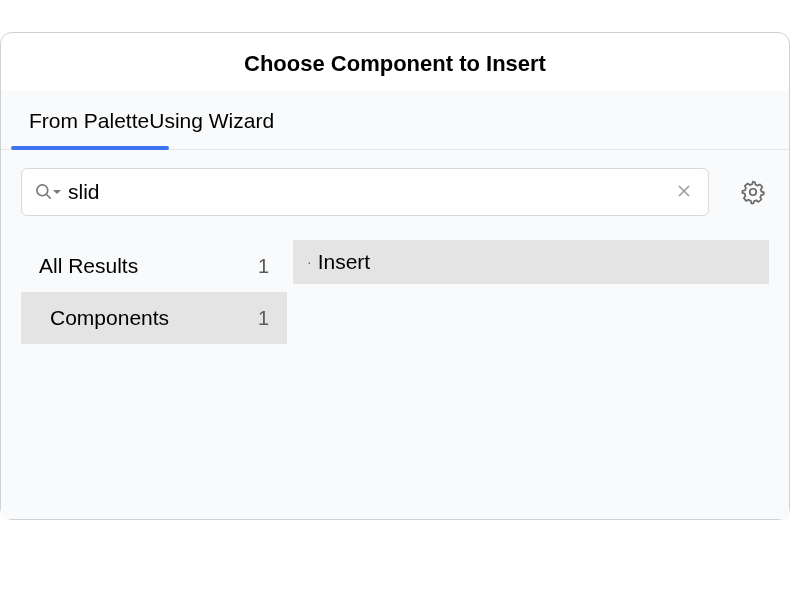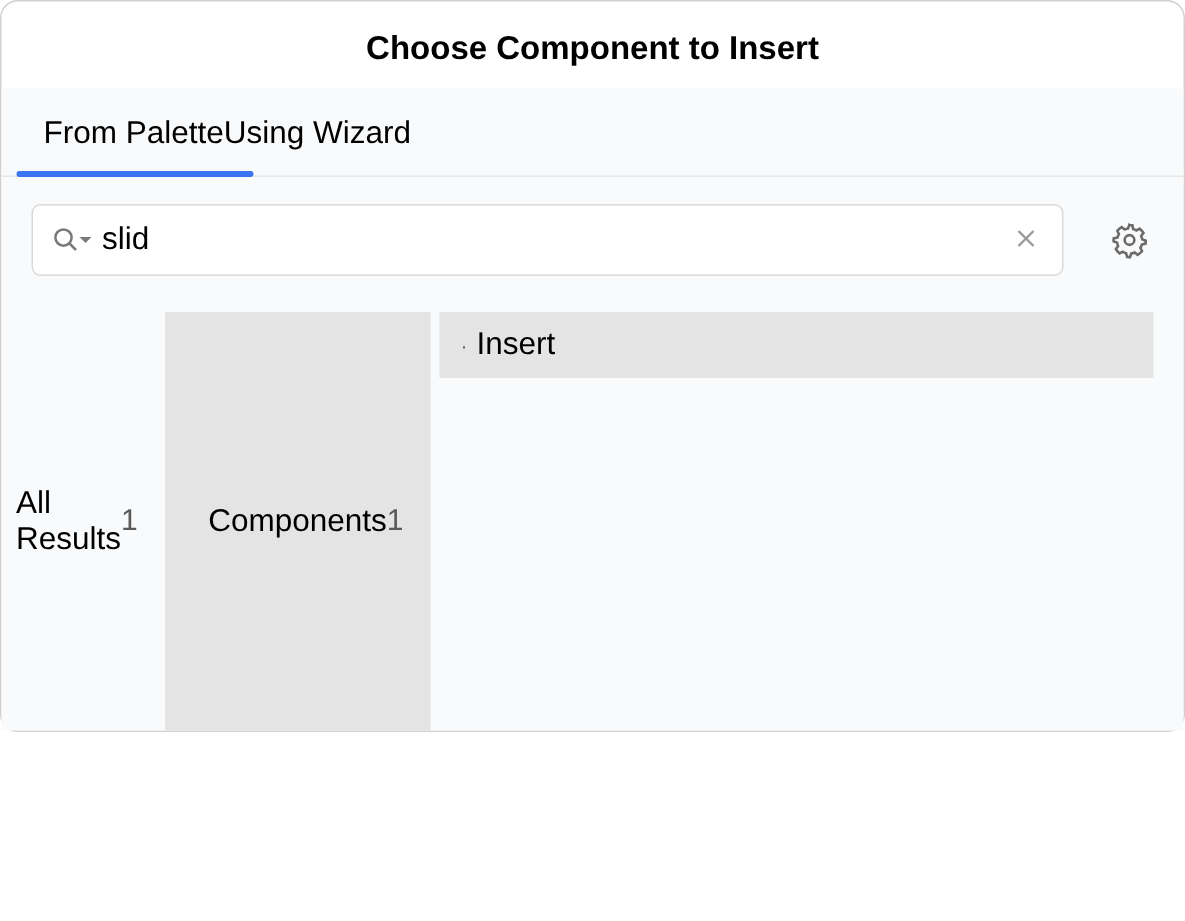--- a/index.html
+++ b/index.html
@@ -15,20 +15,21 @@
       overflow: hidden;
     }
     .dialog {
       width: 790px;
       height: 488px;
       border: 1px solid #d0d0d0;
       border-radius: 12px;
       display: flex;
       flex-direction: column;
       background: #fff;
+      margin-top: 32px;
     }
     .title-bar {
       text-align: center;
       padding: 18px 0 14px 0;
     }
     .title-text {
       font-size: 22px;
       font-weight: 700;
       color: #000;
     }
@@ -104,22 +105,21 @@
     }
     .content {
       display: flex;
       flex: 1;
       padding: 10px 20px 0 20px;
       background: #f9fafb;
     }
     .categories {
       width: 266px;
       display: flex;
-      flex-direction: row;
-      justify-content: flex-end;
+      flex-direction: column;
     }
     .category-item {
       display: flex;
       justify-content: space-between;
       align-items: center;
       padding: 14px 18px;
       font-size: 21px;
       cursor: pointer;
     }
     .category-item.selected {

